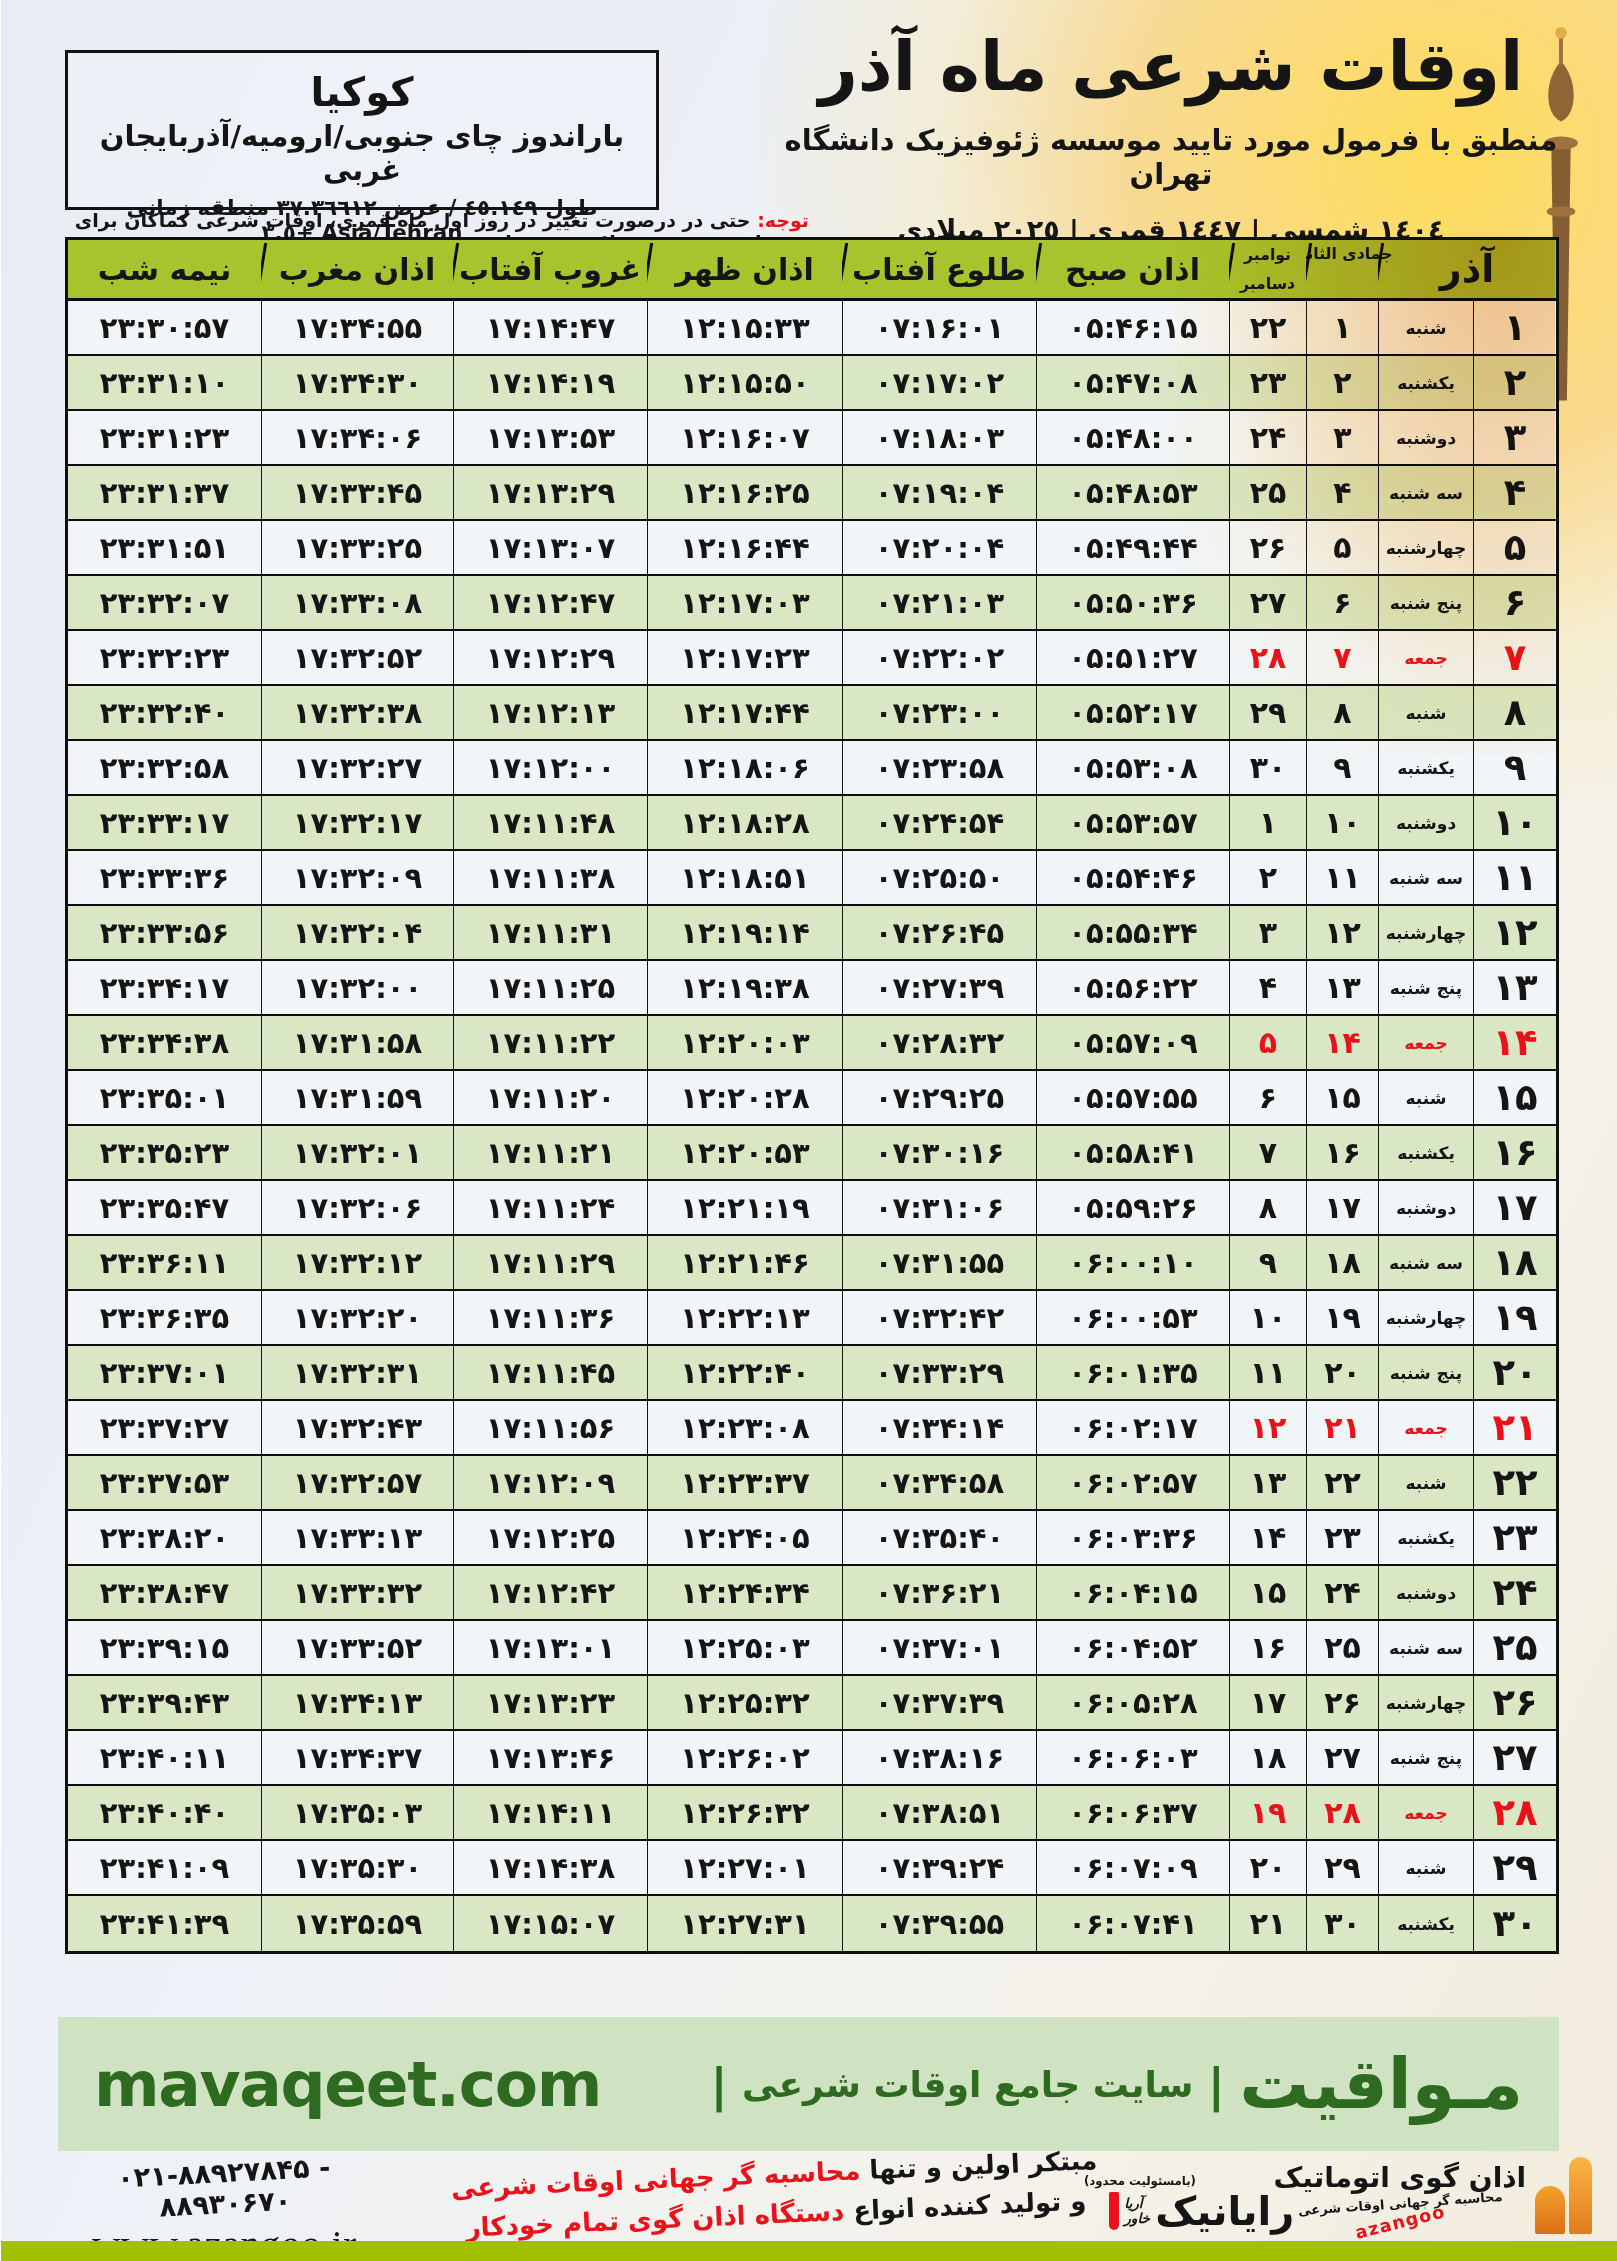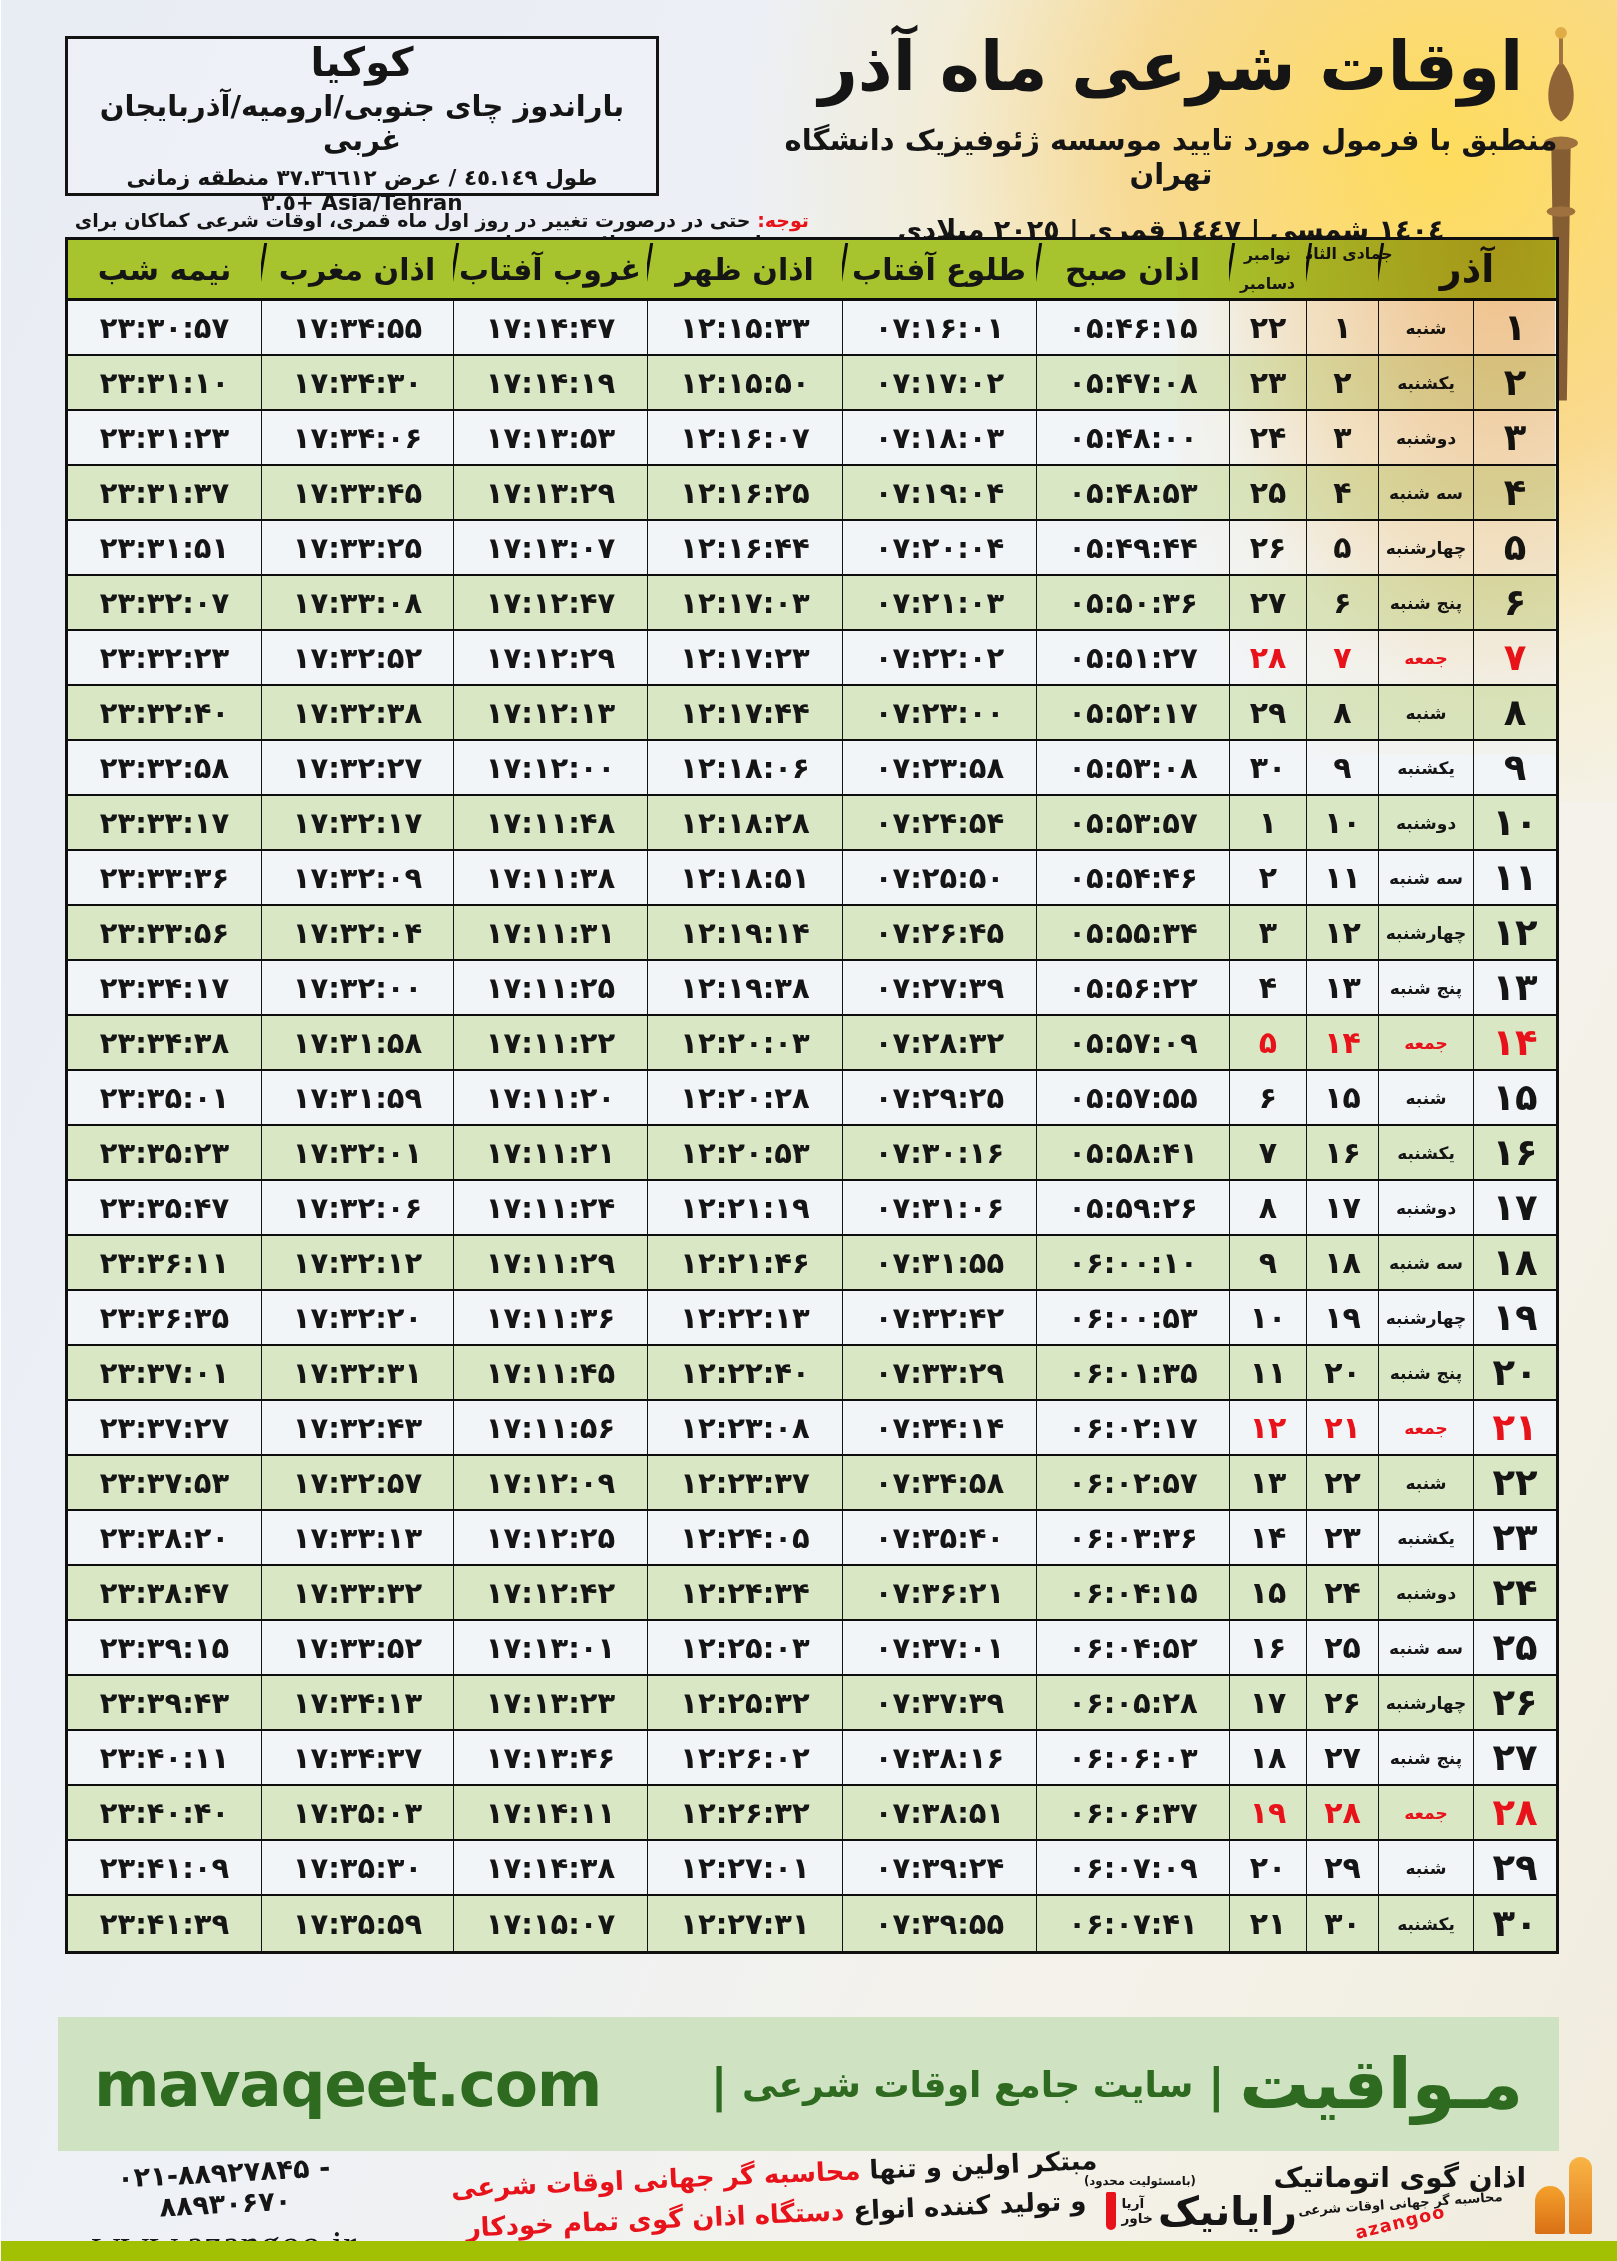--- a/index.html
+++ b/index.html
@@ -13,22 +13,22 @@
       background:radial-gradient(circle at 68% 32%, rgba(255,219,84,.95) 0%, rgba(255,198,66,.55) 32%,
                  rgba(255,228,140,.28) 52%, rgba(255,240,190,0) 72%); }
   .minaret-art { position:absolute; top:16.3px; right:7.8px; opacity:.82; pointer-events:none; }
 
   
   .title-block { position:absolute; top:27px; left:770px; width:802px; text-align:center; }
   .main-title { font-size:68px; font-weight:bold; letter-spacing:-0.7px; }
   .sub-title { font-size:29px; font-weight:bold; margin-top:17px; }
   .cal-line { font-size:27px; font-weight:bold; margin-top:23px; }
 
-  .loc-box { position:absolute; top:36px; left:65px; width:594px; height:160px;
-             border:3.9px solid #141414; text-align:center; padding-top:0;
+  .loc-box { position:absolute; top:50px; left:65px; width:594px; height:160px;
+             border:3.9px solid #141414; text-align:center; padding-top:16px;
              background:rgba(240,244,249,.55); }
   .loc-name { font-size:40px; font-weight:bold; }
   .loc-region { font-size:29px; font-weight:bold; margin-top:3.9px; }
   .loc-coords { font-size:21.5px; font-weight:bold; margin-top:7.8px; direction:rtl; }
 
   .notice { position:absolute; top:209px; left:65px; width:744px; direction:rtl;
             font-size:19px; font-weight:bold; text-align:right; }
   .notice .red { color:#e8121a; }
 
   
@@ -77,21 +77,21 @@
   .phone { font-size:27px; font-weight:bold; direction:ltr; transform:rotate(-3deg); }
   .www { font-family:"Liberation Serif", serif; font-size:39px; margin-top:3.9px; letter-spacing:0.7px; }
   .slogan-block { position:absolute; left:450px; top:0; width:652px; direction:rtl;
                   text-align:center; font-size:26px; font-weight:bold; line-height:1.55;
                   transform:rotate(-2.5deg); }
   .slogan-red { color:#e8121a; }
   .rayanik-block { position:absolute; left:1084px; top:10.4px; width:235px; direction:rtl; text-align:left;margin-top:10px; }
   .rayanik-note { font-size:11.7px; font-weight:bold; }
   .rayanik-row { display:flex; direction:rtl; align-items:center; justify-content:center; gap:5.2px; }
   .rayanik-name { font-size:40px; font-weight:bold; letter-spacing:-1.3px; }
-  .rayanik-sub { font-size:13.7px; font-weight:bold; line-height:1.15; }
+  .rayanik-sub { font-size:13.7px; font-weight:bold; line-height:1.15;font-style:italic; }
   .rayanik-bar { width:10.4px; height:38px; background:#e8121a; border-radius:2px 2px 6.5px 6.5px; }
   .azangoo-block { position:absolute; right:26px; top:0; width:261px; direction:rtl;
                    display:flex; align-items:flex-start; gap:9px; }
   .azangoo-icon { display:flex; align-items:flex-end; gap:3.3px; padding-top:2.6px; }
   .az-min1 { width:23.5px; height:77px; border-radius:11.7px 11.7px 2.6px 2.6px;
              background:linear-gradient(180deg,#f9b445,#e07c1d); }
   .az-min2 { width:30px; height:48px; border-radius:15px 15px 2px 2px;
              background:linear-gradient(180deg,#f4a12c,#d96f15); }
   .azangoo-texts { text-align:center; padding-top:6.5px; }
   .azangoo-title { font-size:28px; font-weight:bold; letter-spacing:-1.3px; white-space:nowrap; }

